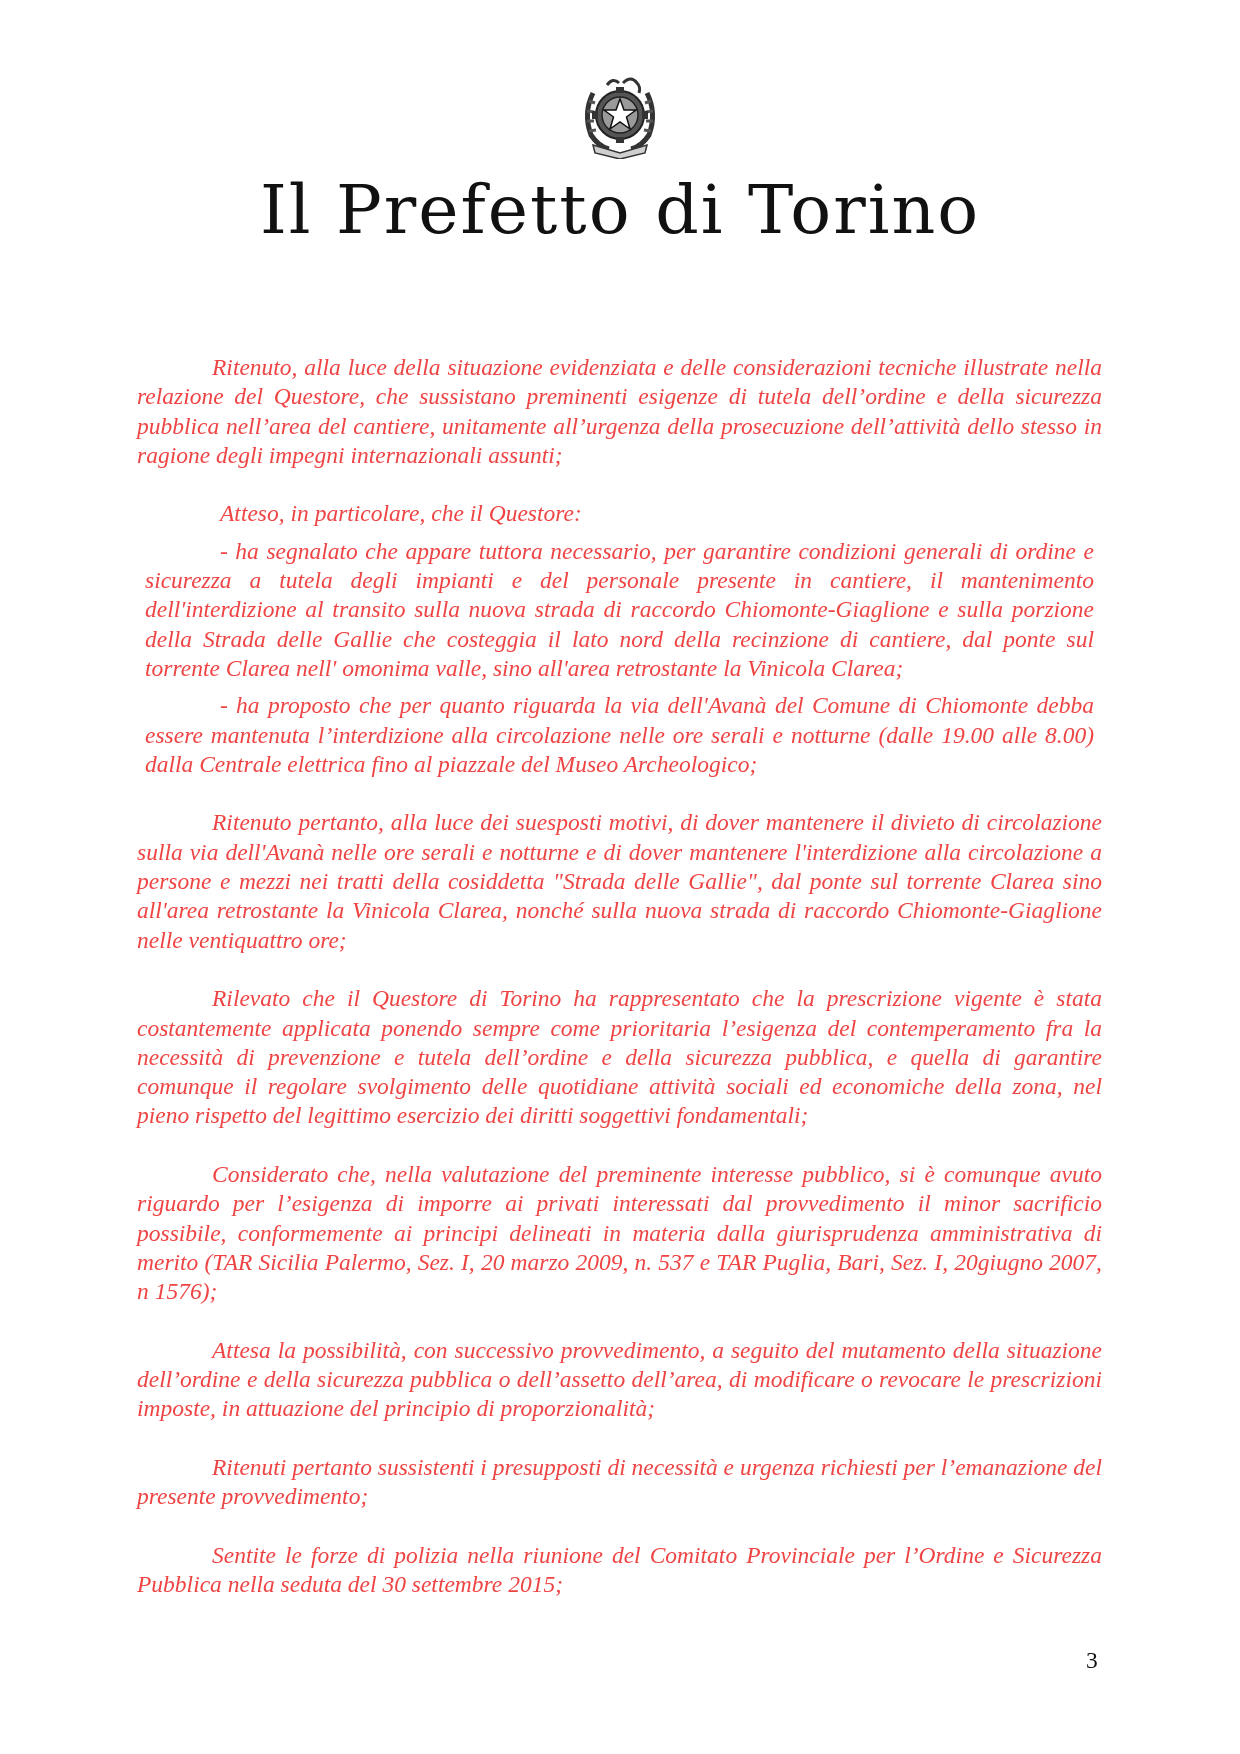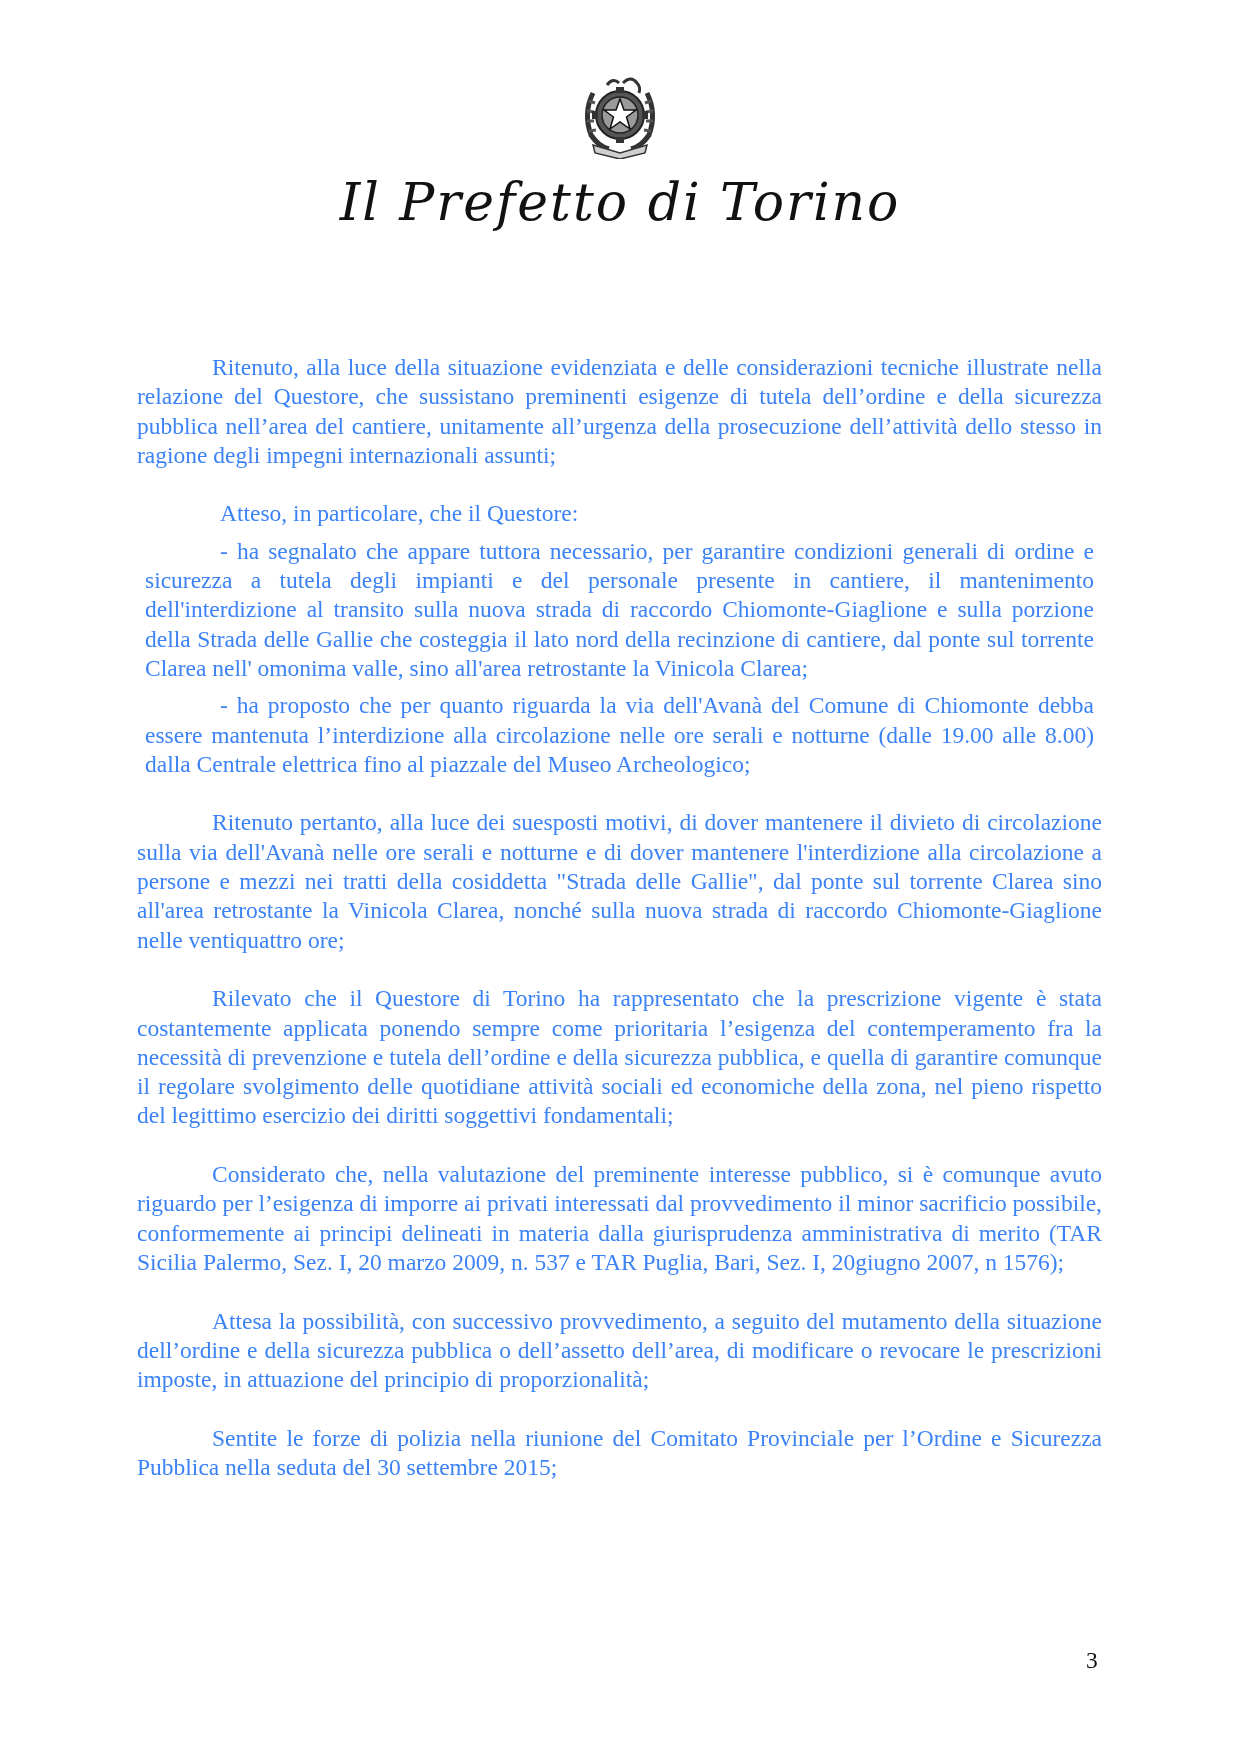--- a/index.html
+++ b/index.html
@@ -1,27 +1,27 @@
 <!DOCTYPE html>
 <html><head>
 <meta charset="utf-8">
 <style>
   html, body { margin: 0; padding: 0; background: #ffffff; }
   body { width: 1240px; height: 1754px; position: relative; overflow: hidden; color: #111; }
   .page { position: absolute; left: 0; top: 0; width: 1240px; height: 1754px; background: #fff; }
   .emblem { position: absolute; left: 579px; top: 73px; width: 82px; height: 86px; }
   .heading {
     position: absolute; left: 0; width: 1240px; top: 176px; text-align: center;
-    font-family: "DejaVu Serif", serif; font-style: italic; font-size: 52px;
+    font-family: "DejaVu Serif", serif; font-size: 68px;
     letter-spacing: 2px; color: #111; line-height: 1;
   }
   .body-text {
     position: absolute; left: 137px; width: 965px; top: 353px;
     font-family: "Liberation Serif", serif; font-size: 23.5px; line-height: 29.3px;
-    text-align: justify; color: #3b82f6;
+    text-align: justify; color: #ef4444; font-style: italic;
   }
   .para { margin: 0 0 29.3px 0; }
   .indent { text-indent: 75px; }
   .sub { margin: 8px; text-indent: 75px; }
   .page-number {
     position: absolute; left: 1086px; top: 1647px; font-family: "Liberation Serif", serif;
     font-size: 23.5px; color: #111;
   }
 </style>
 </head>
@@ -59,17 +59,18 @@
     <div class="para">
       <p class="sub">Atteso,  in particolare,  che il Questore:</p>
       <p class="sub">- ha segnalato che appare tuttora necessario, per garantire condizioni generali di ordine e sicurezza a tutela degli impianti e del personale presente in cantiere, il mantenimento dell'interdizione al transito  sulla nuova strada di raccordo Chiomonte-Giaglione e sulla porzione della Strada delle Gallie che costeggia il lato nord della recinzione di cantiere, dal ponte sul torrente Clarea nell' omonima valle, sino all'area retrostante la Vinicola Clarea;</p>
       <p class="sub">- ha proposto che per quanto riguarda la via dell'Avanà del Comune di Chiomonte debba essere mantenuta  l’interdizione alla circolazione  nelle ore serali e notturne (dalle 19.00 alle 8.00)  dalla Centrale elettrica fino al piazzale del Museo Archeologico;</p>
     </div>
 
     <p class="para indent">Ritenuto pertanto, alla luce dei suesposti motivi, di dover mantenere il divieto di circolazione  sulla via dell'Avanà nelle ore  serali e notturne  e di dover mantenere l'interdizione alla circolazione a persone e mezzi nei tratti della cosiddetta "Strada delle Gallie", dal ponte sul torrente  Clarea sino all'area retrostante la Vinicola Clarea, nonché sulla nuova strada di raccordo Chiomonte-Giaglione nelle ventiquattro ore;</p>
     <p class="para indent">Rilevato che il Questore di Torino ha rappresentato che la prescrizione vigente è stata costantemente applicata ponendo sempre come prioritaria l’esigenza del contemperamento fra la necessità di prevenzione e tutela dell’ordine e della sicurezza pubblica, e quella di garantire comunque il regolare svolgimento delle quotidiane attività sociali ed economiche della zona, nel pieno rispetto del legittimo esercizio dei diritti soggettivi fondamentali;</p>
     <p class="para indent">Considerato che, nella valutazione del preminente interesse pubblico, si è comunque avuto riguardo per l’esigenza di imporre ai privati interessati dal provvedimento il minor sacrificio possibile, conformemente ai principi delineati in materia dalla giurisprudenza amministrativa di merito (TAR Sicilia Palermo, Sez. I, 20 marzo 2009, n. 537 e TAR Puglia, Bari, Sez. I, 20giugno 2007, n 1576);</p>
     <p class="para indent">Attesa la possibilità, con successivo provvedimento, a seguito del mutamento della situazione dell’ordine e della sicurezza pubblica o dell’assetto dell’area, di modificare o revocare le prescrizioni imposte, in attuazione del principio di proporzionalità;</p>
+    <p class="para indent">Ritenuti pertanto sussistenti i presupposti di necessità e urgenza richiesti per l’emanazione del presente  provvedimento;</p>
     <p class="para indent">Sentite le forze di polizia nella riunione del Comitato Provinciale per l’Ordine e Sicurezza Pubblica nella seduta del 30 settembre 2015;</p>
   </div>
 
   <div class="page-number">3</div>
 </div>
 
 </body></html>

